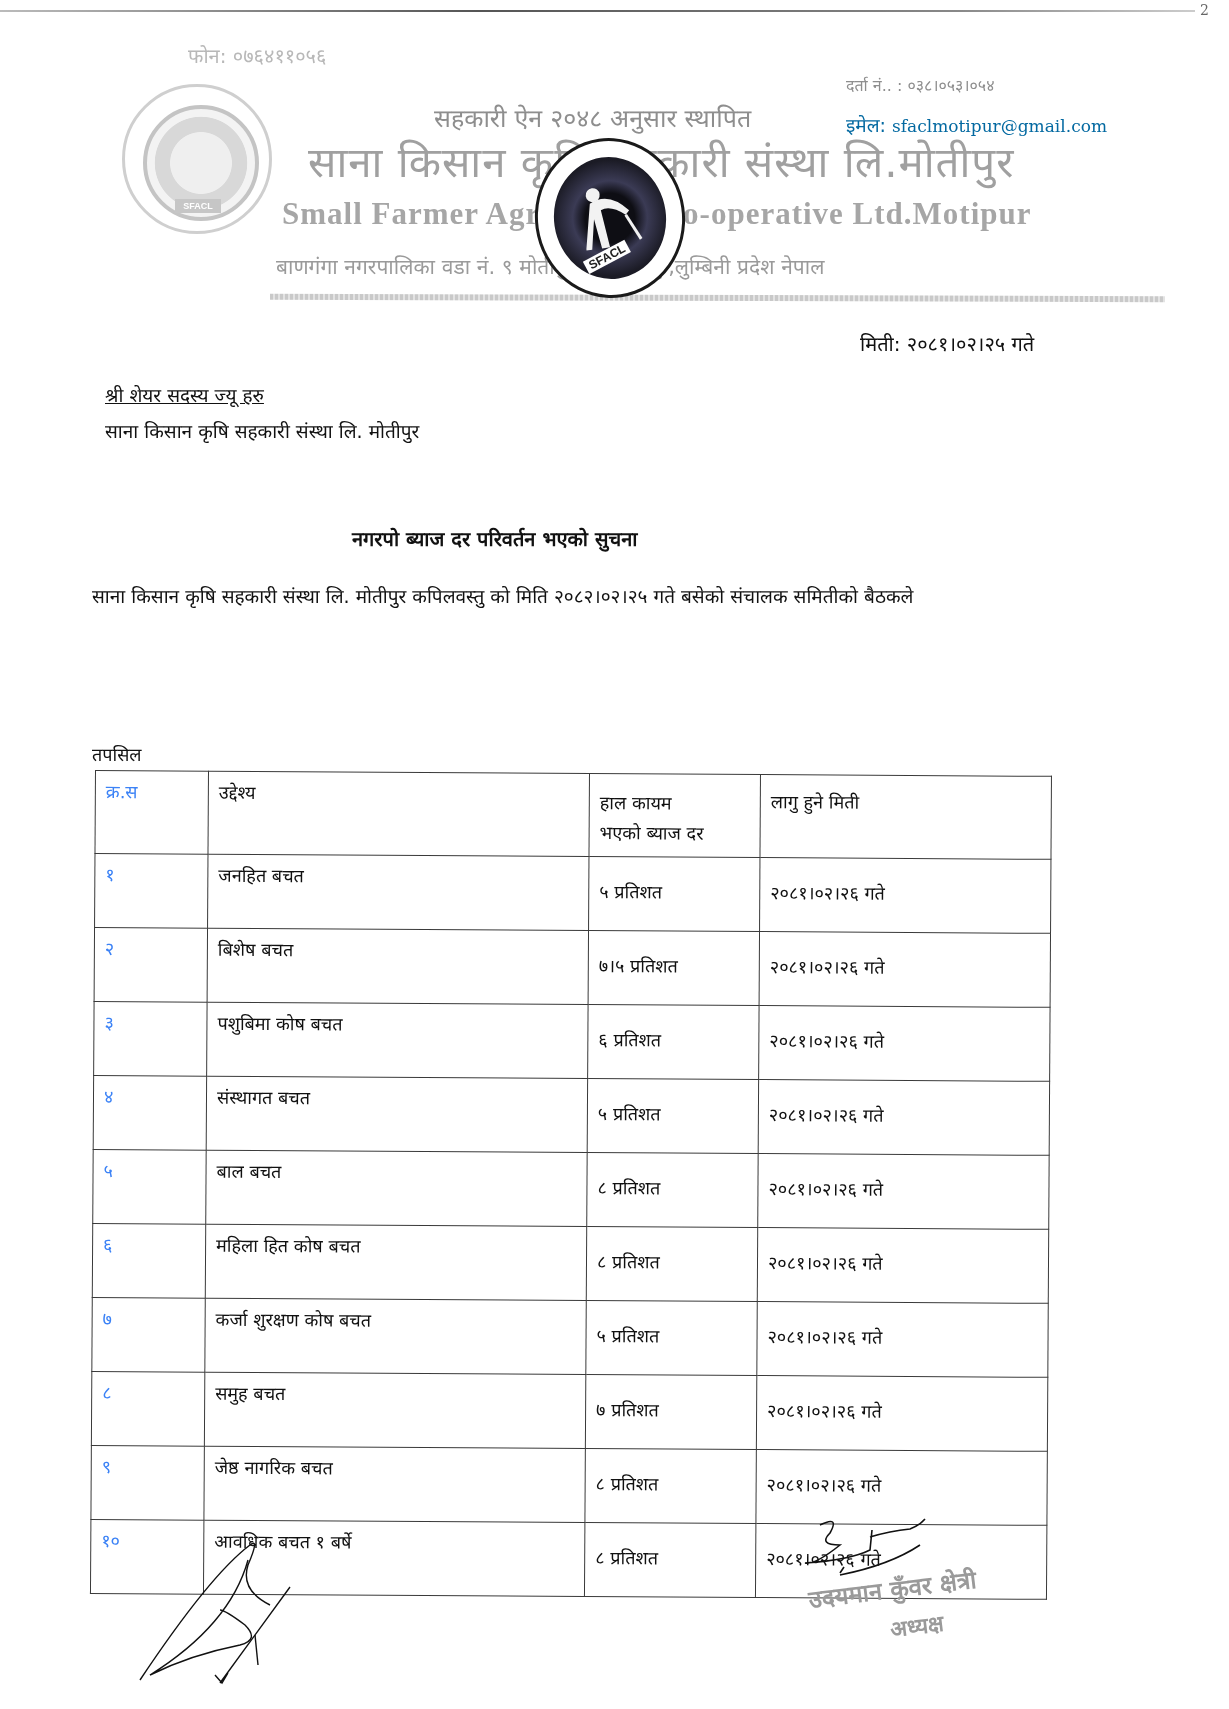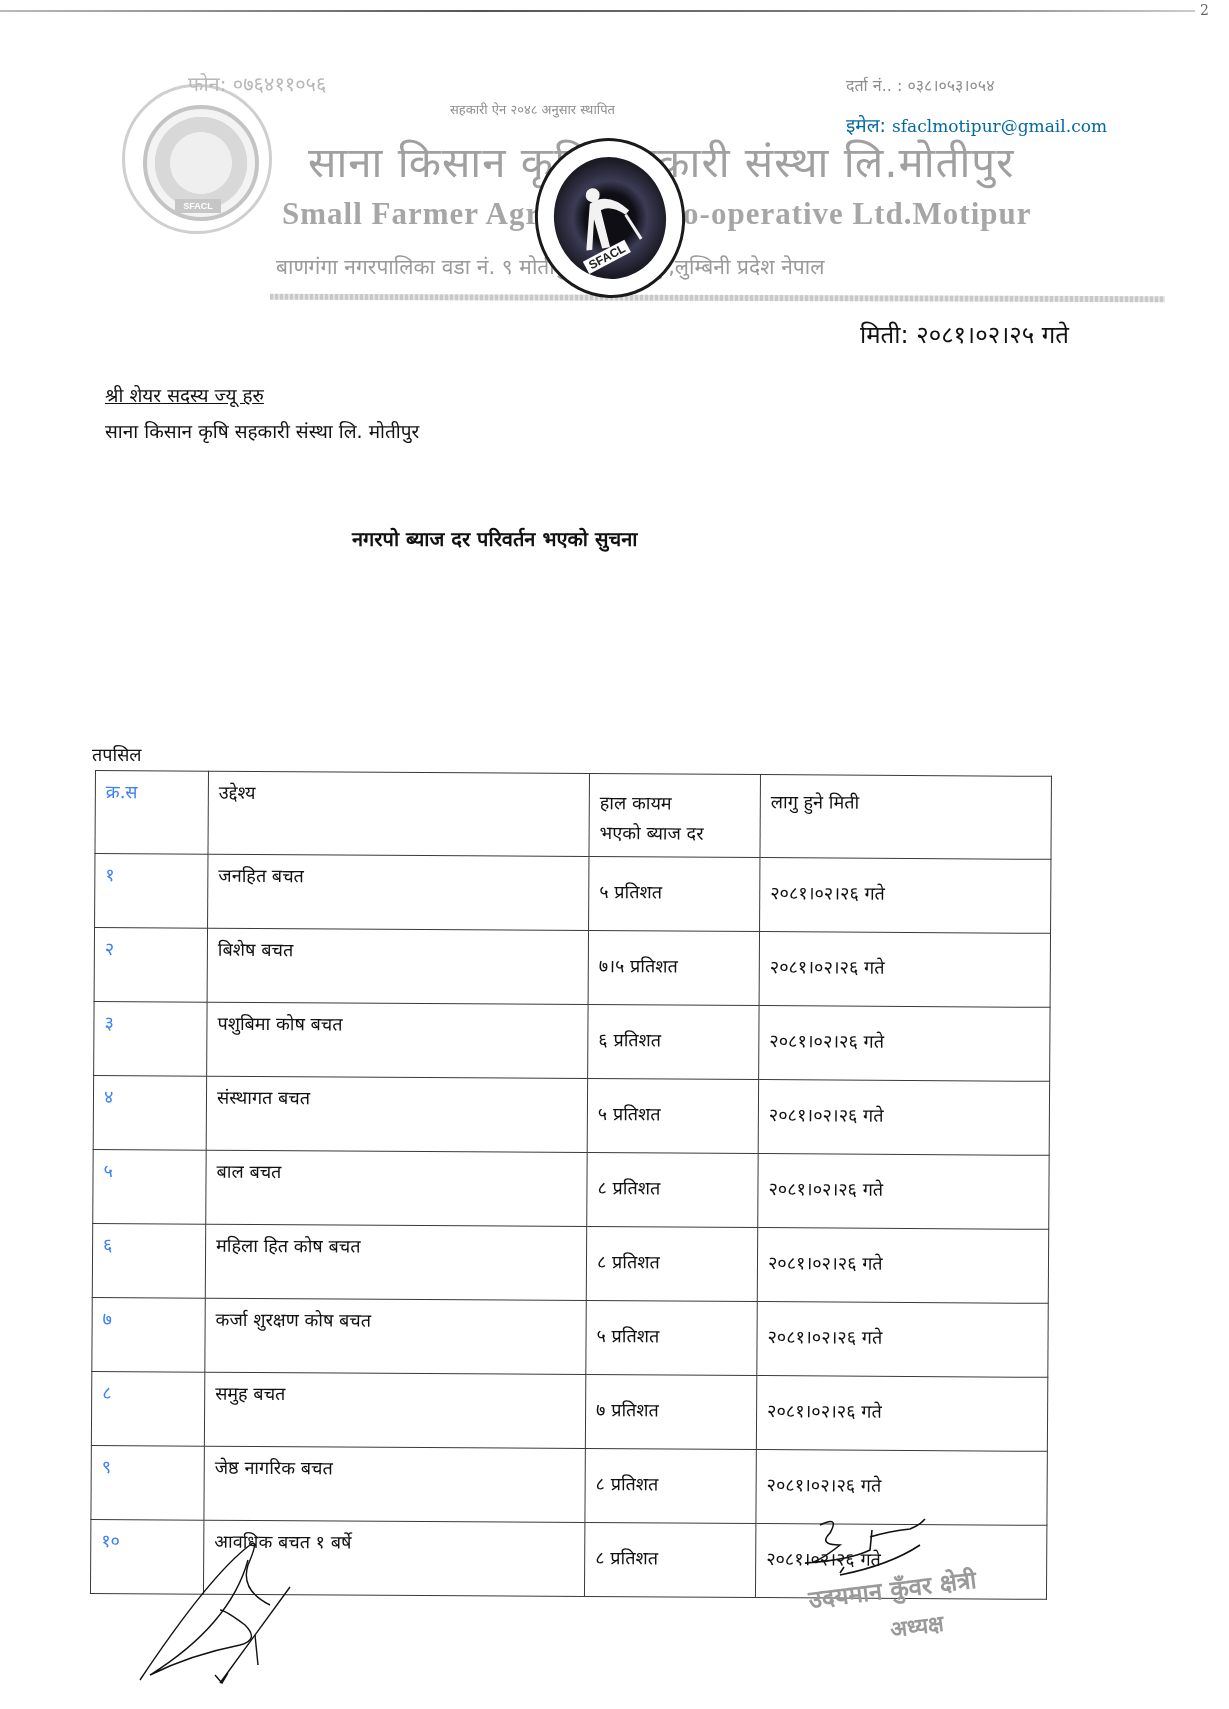--- a/index.html
+++ b/index.html
@@ -4,23 +4,23 @@
   <style>
     html, body { margin: 0; padding: 0; background: #ffffff; }
     body {
       width: 1229px; height: 1709px; position: relative; overflow: hidden;
       font-family: "DejaVu Sans", sans-serif; color: #111;
     }
     .top-rule { position: absolute; left: 0; top: 10px; width: 1195px; height: 2px; background: linear-gradient(90deg,#bbb,#555 40%,#888 80%,#ccc); }
     .corner-mark { position: absolute; left: 1200px; top: 2px; font-size: 14px; color: #666; font-family: "DejaVu Serif", serif; }
 
     
-    .lh-phone { position: absolute; left: 188px; top: 70px; font-size: 20px; color: #b8b8b8; }
+    .lh-phone { position: absolute; left: 188px; top: 42px; font-size: 20px; color: #b8b8b8; }
     .lh-reg { position: absolute; left: 846px; top: 74px; font-size: 16px; color: #8e8e8e; }
-    .lh-est { position: absolute; left: 434px; top: 100px; font-size: 13px; color: #8e8e8e; margin-left: 16px; }
+    .lh-est { position: absolute; left: 434px; top: 100px; font-size: 25px; color: #8e8e8e; }
     .lh-email { position: absolute; left: 846px; top: 112px; font-size: 19px; color: #0369a1; }
     .lh-email .em { font-family: "DejaVu Serif", serif; font-size: 17px; }
     .lh-name-np { position: absolute; left: 308px; top: 132px; font-size: 42px; color: #a0a0a0; letter-spacing: 1px; }
     .lh-name-en { position: absolute; left: 282px; top: 196px; font-size: 31px; color: #a6a6a6; font-family: "Liberation Serif", serif; font-weight: bold; letter-spacing: 1px; }
     .lh-address { position: absolute; left: 276px; top: 252px; font-size: 21px; color: #9a9a9a; }
     .lh-rule { position: absolute; left: 270px; top: 295px; width: 895px; height: 6px;
       background: repeating-linear-gradient(90deg,#c9c9c9 0 3px,#e3e3e3 3px 5px); transform: rotate(0.15deg); }
 
     .logo-left { position: absolute; left: 122px; top: 84px; width: 150px; height: 150px; border-radius: 50%;
       border: 3px solid #cfcfcf; box-sizing: border-box; }
@@ -28,21 +28,21 @@
     .logo-left .badge { position: absolute; left: 50px; top: 112px; width: 46px; height: 14px; background: #c6c6c6; color: #fff; font-size: 9px; text-align: center; line-height: 14px; font-weight: bold; font-family: "Liberation Sans", sans-serif; }
 
     .stamp { position: absolute; left: 535px; top: 138px; width: 150px; height: 160px; border-radius: 50%;
       border: 3px solid #1a1a1a; box-sizing: border-box; transform: rotate(-8deg); background: #fff; }
     .stamp .ring { position: absolute; left: 16px; top: 16px; width: 112px; height: 122px; border-radius: 50%;
       background: radial-gradient(circle, #0e0e14 0 30%, #3b3b55 45%, #1b1b25 70%); }
     .stamp .figure { position: absolute; left: 44px; top: 42px; width: 60px; height: 70px; }
     .stamp .sfac { position: absolute; left: 40px; top: 108px; font-size: 12px; font-weight: bold; color: #222; background: #fff; padding: 0 4px; font-family: "Liberation Sans", sans-serif; transform: rotate(-20deg); }
 
     
-    .date { position: absolute; left: 860px; top: 317px; font-size: 24px; color: #111; }
+    .date { position: absolute; left: 860px; top: 330px; font-size: 20px; color: #111; }
     .to-1 { position: absolute; left: 105px; top: 382px; font-size: 19px; text-decoration: underline; }
     .to-2 { position: absolute; left: 105px; top: 418px; font-size: 19px; }
     .subject { position: absolute; left: 352px; top: 525px; font-size: 20px; font-weight: bold; }
     .para { position: absolute; left: 92px; top: 577px; width: 1080px; font-size: 19px; line-height: 38px; }
     .para span { display: block; white-space: nowrap; }
     .details-label { position: absolute; left: 92px; top: 742px; font-size: 18px; }
 
     
     .tbl { position: absolute; left: 95px; top: 770px; border-collapse: collapse; transform: rotate(0.35deg); transform-origin: left top; }
     .tbl td, .tbl th { border: 1.5px solid #3a3a3a; vertical-align: top; font-weight: normal; font-size: 18px; text-align: left; padding: 8px 10px 0 10px; }
@@ -95,20 +95,21 @@
   </div>
 </div>
 
 <div class="date">मिती: २०८१।०२।२५ गते</div>
 <div class="to-1">श्री शेयर सदस्य ज्यू हरु</div>
 <div class="to-2">साना किसान कृषि सहकारी संस्था लि. मोतीपुर</div>
 
 <div class="subject">नगरपो ब्याज दर परिवर्तन भएको सुचना</div>
 
 <div class="para">
+  <span>साना किसान कृषि सहकारी संस्था लि. मोतीपुर कपिलवस्तु को मिति २०८२।०२।२५ गते बसेको संचालक समितीको  बैठकले</span>
 </div>
 
 <div class="details-label">तपसिल</div>
 
 <table class="tbl">
   <thead>
     <tr>
       <th class="c1">क्र.स</th>
       <th class="c2">उद्देश्य</th>
       <th class="c3" style="padding-top:14px">

